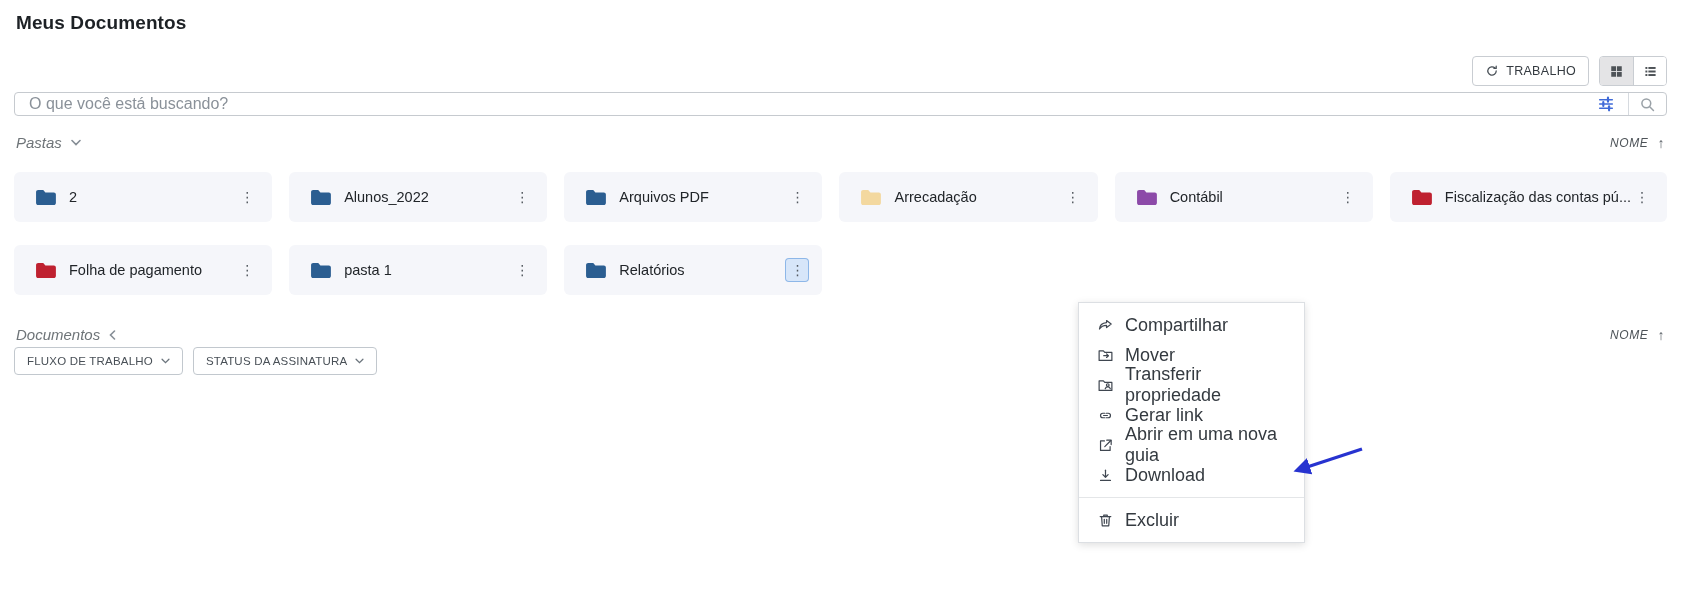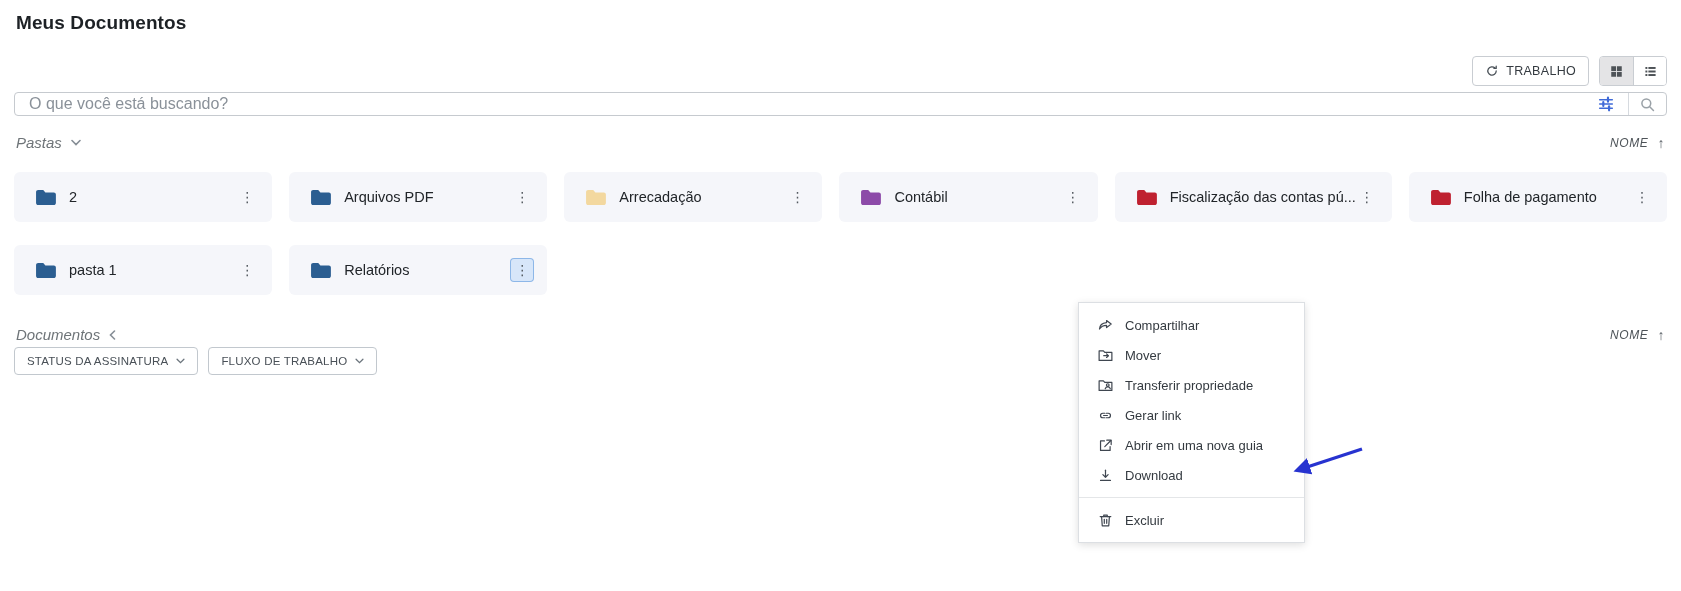--- a/index.html
+++ b/index.html
@@ -41,21 +41,21 @@
     color:#545a60; font-size:14px; border-radius:3px; cursor:pointer; }
   .kebab::before { content:"⋮"; }
   .kebab.active { background:#d7e6f9; box-shadow:0 0 0 1px #8db7e8; }
 
   .chips { display:flex; gap:10px; margin-top:4px; }
   .chip { height:28px; border:1px solid #c2c8ce; border-radius:4px; background:#fff; display:flex; align-items:center;
     gap:8px; padding:0 12px; font-size:11.5px; color:#495057; letter-spacing:.2px; cursor:pointer; font-family:inherit; }
 
   .context-menu { position:absolute; left:1078px; top:302px; width:227px; background:#fff; border:1px solid #dcdfe3;
     box-shadow:0 2px 8px rgba(0,0,0,.13); padding:7px 0; z-index:5; }
-  .menu-item { height:30px; display:flex; align-items:center; gap:11px; padding:0 17px; font-size:13px; color:#343a40; cursor:pointer; }
+  .menu-item { height:30px; display:flex; align-items:center; gap:11px; padding:0 17px; font-size:18px; color:#343a40; cursor:pointer; }
   .mi-icon { width:18px; height:18px; flex:none; display:flex; align-items:center; justify-content:center; }
   .menu-sep { border-top:1px solid #e4e6e8; margin:7px 0; }
 
   .arrow-svg { position:absolute; left:1284px; top:441px; z-index:6; pointer-events:none; }
 </style>
 </head>
 <body>
 
 <div class="page">
 
@@ -141,20 +141,27 @@
         <svg class="folder-ic" width="21" height="17" viewBox="0 0 22 18" style="fill: rgb(43, 94, 145);">
           <path d="M1 3.2C1 2 2 1 3.2 1h5.4l2.3 2.6h8.9c1.2 0 2.2 1 2.2 2.2v9c0 1.2-1 2.2-2.2 2.2H3.2C2 17 1 16 1 14.8z"></path>
         </svg>
         <span class="fname">2</span>
         <span class="kebab"></span>
       </div>
       <div class="card">
         <svg class="folder-ic" width="21" height="17" viewBox="0 0 22 18" style="fill: rgb(43, 94, 145);">
           <path d="M1 3.2C1 2 2 1 3.2 1h5.4l2.3 2.6h8.9c1.2 0 2.2 1 2.2 2.2v9c0 1.2-1 2.2-2.2 2.2H3.2C2 17 1 16 1 14.8z"></path>
         </svg>
+        <span class="fname">Alunos_2022</span>
+        <span class="kebab"></span>
+      </div>
+      <div class="card">
+        <svg class="folder-ic" width="21" height="17" viewBox="0 0 22 18" style="fill: rgb(43, 94, 145);">
+          <path d="M1 3.2C1 2 2 1 3.2 1h5.4l2.3 2.6h8.9c1.2 0 2.2 1 2.2 2.2v9c0 1.2-1 2.2-2.2 2.2H3.2C2 17 1 16 1 14.8z"></path>
+        </svg>
         <span class="fname">Arquivos PDF</span>
         <span class="kebab"></span>
       </div>
       <div class="card">
         <svg class="folder-ic" width="21" height="17" viewBox="0 0 22 18" style="fill: rgb(243, 216, 159);">
           <path d="M1 3.2C1 2 2 1 3.2 1h5.4l2.3 2.6h8.9c1.2 0 2.2 1 2.2 2.2v9c0 1.2-1 2.2-2.2 2.2H3.2C2 17 1 16 1 14.8z"></path>
         </svg>
         <span class="fname">Arrecadação</span>
         <span class="kebab"></span>
       </div>
@@ -205,29 +212,29 @@
       </span>
     </span>
     <span class="sort">
       <span>NOME</span>
       <span class="arrow-glyph">↑</span>
     </span>
   </div>
 
   <div class="chips">
     <button class="chip">
-        <span>STATUS DA ASSINATURA</span>
+        <span>FLUXO DE TRABALHO</span>
         <span style="display:flex">
           <svg width="9" height="6" viewBox="0 0 10 7" fill="none" stroke="#6c757d" stroke-width="1.5" stroke-linecap="round">
             <polyline points="1,1.5 5,5.5 9,1.5"></polyline>
           </svg>
         </span>
       </button>
       <button class="chip">
-        <span>FLUXO DE TRABALHO</span>
+        <span>STATUS DA ASSINATURA</span>
         <span style="display:flex">
           <svg width="9" height="6" viewBox="0 0 10 7" fill="none" stroke="#6c757d" stroke-width="1.5" stroke-linecap="round">
             <polyline points="1,1.5 5,5.5 9,1.5"></polyline>
           </svg>
         </span>
       </button>
   </div>
 
 </div>
 

